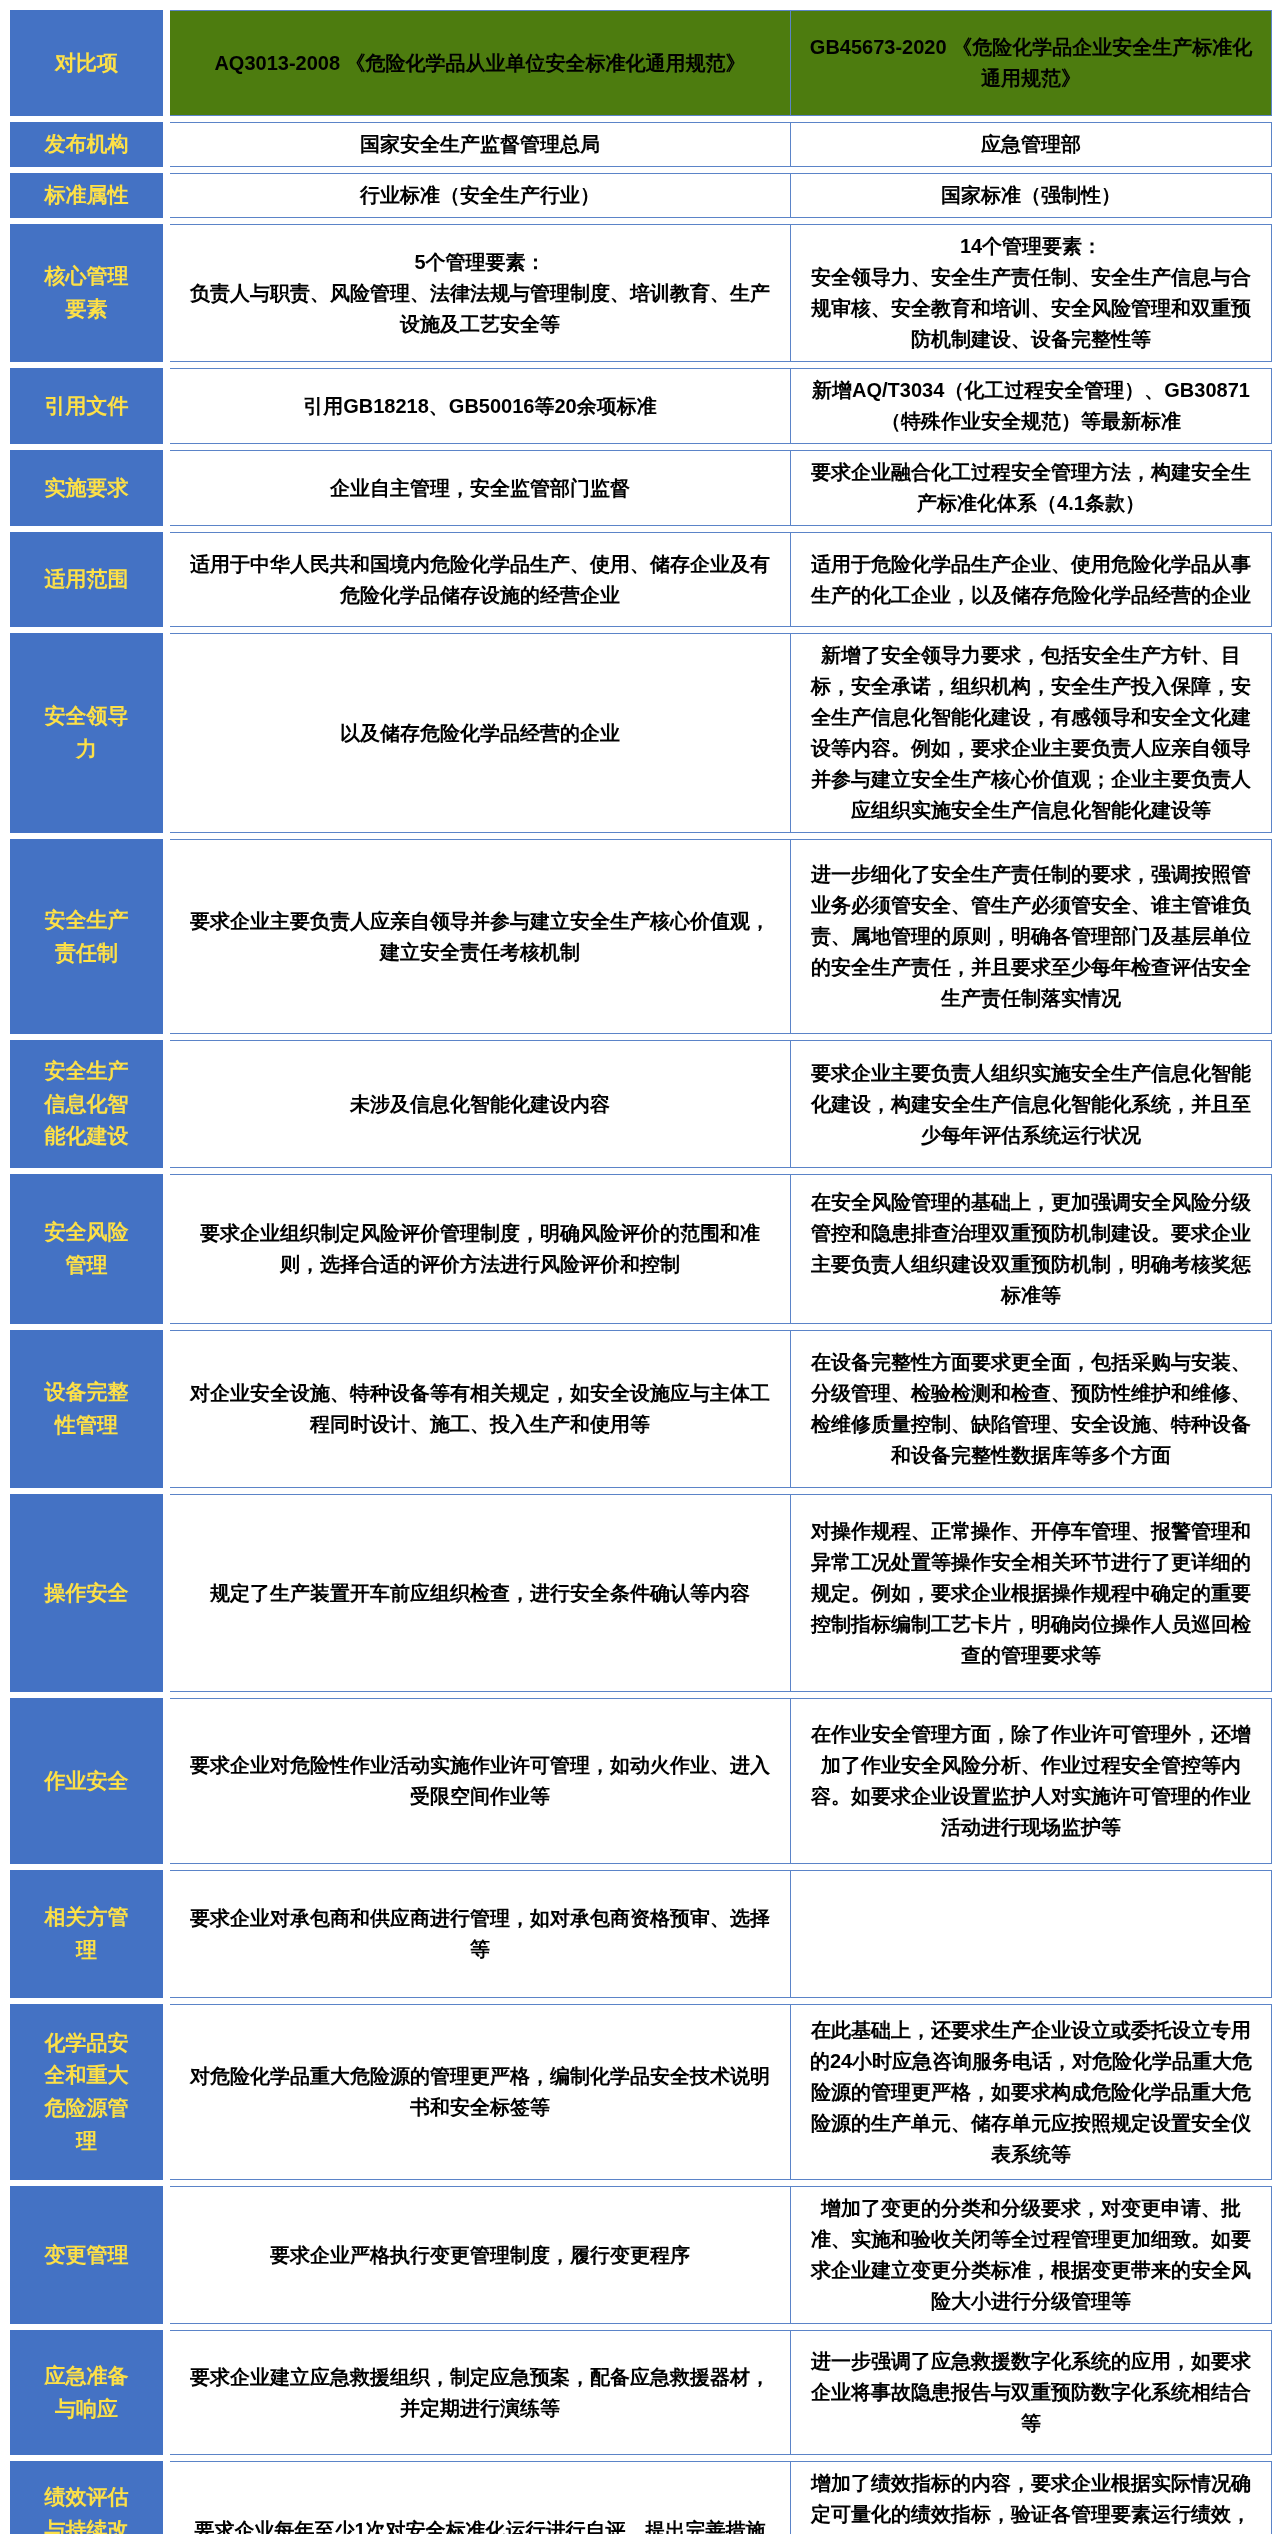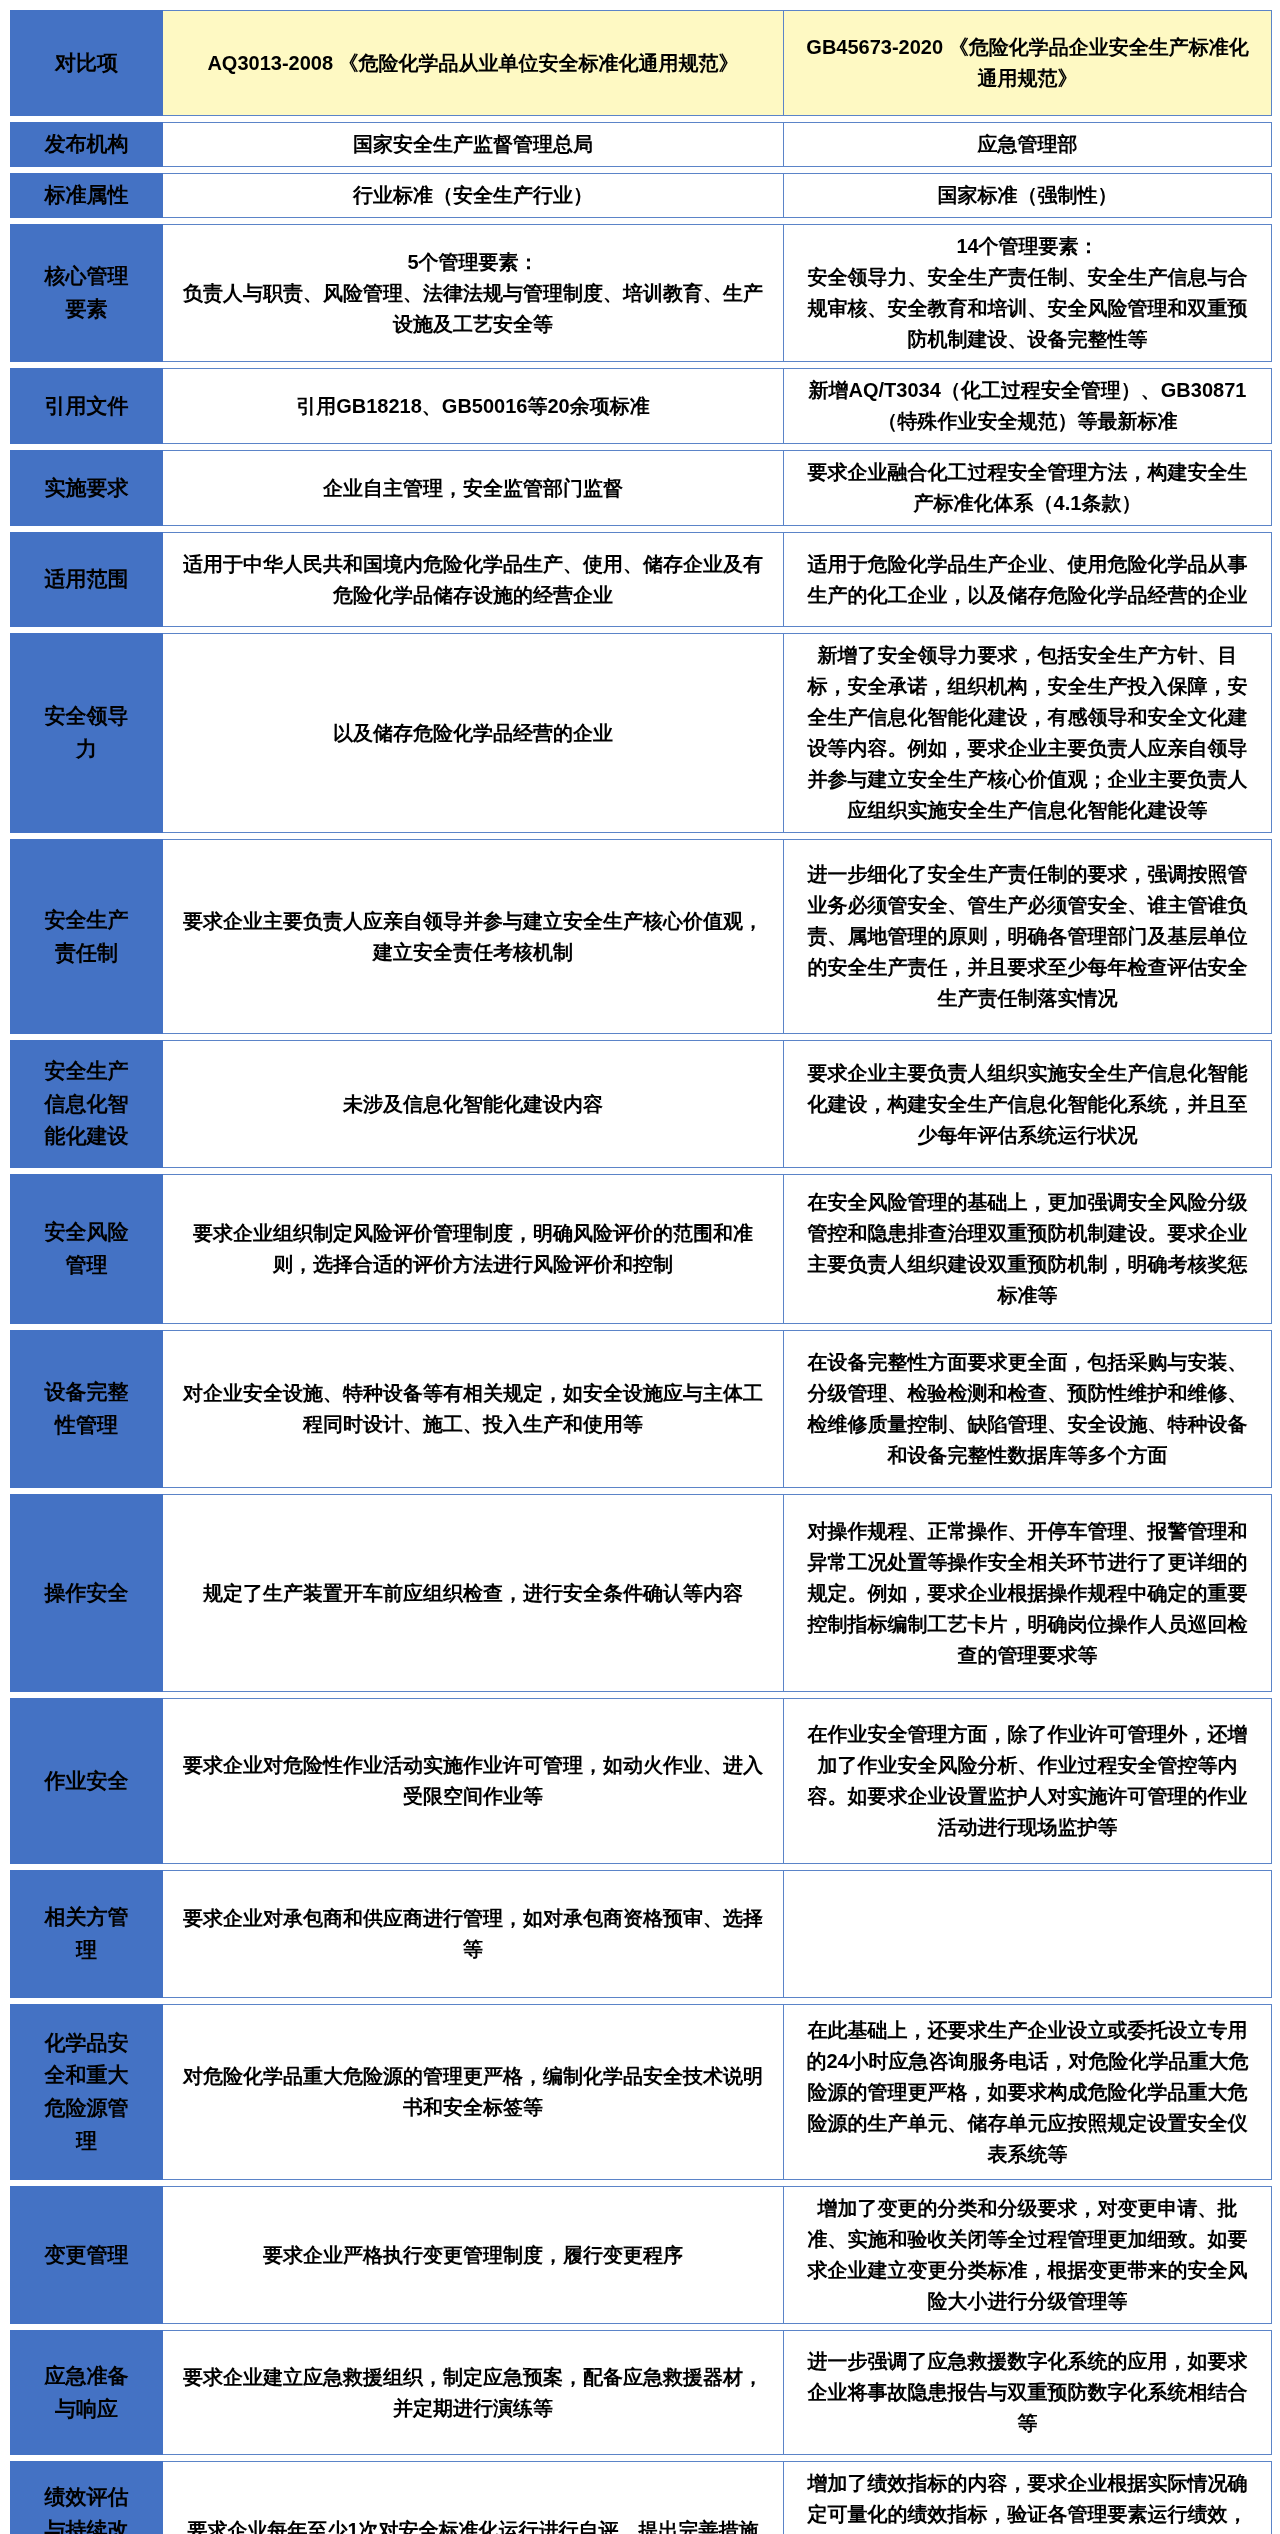--- a/index.html
+++ b/index.html
@@ -16,28 +16,28 @@
   .cmp-table{display:flex;flex-direction:column;}
   .row{
     display:flex;
     align-items:stretch;
     margin-bottom:6px;
   }
   .label-cell{
     width:153px;
     flex:0 0 153px;
     background:#4472C4;
-    color:#000000;
+    color:#fde047;
     display:flex;
     align-items:center;
     justify-content:center;
     text-align:center;
     font-size:21px;
     font-weight:600;
-    margin-right:0;
+    margin-right:7px;
   }
   .label-cell .txt{
     max-width:92px;
     line-height:1.55;
     word-break:break-all;
   }
   .content{
     flex:1;
     display:flex;
     align-items:stretch;
@@ -58,21 +58,21 @@
     line-height:1.55;
     white-space:pre-line;
     word-break:break-all;
   }
   .c1{
     width:621px;
     flex:0 0 621px;
     border-right:1.5px solid #5B84C8;
   }
   .c2{flex:1;}
-  .header-row .content{background:#fef9c3;}
+  .header-row .content{background:#4d7c0f;}
   .header-row .cell{font-weight:700;}
 </style>
 </head>
 <body>
 
 <div class="page">
   <div class="cmp-table">
 
     <div class="row header-row" style="min-height:106px">
       <div class="label-cell">

